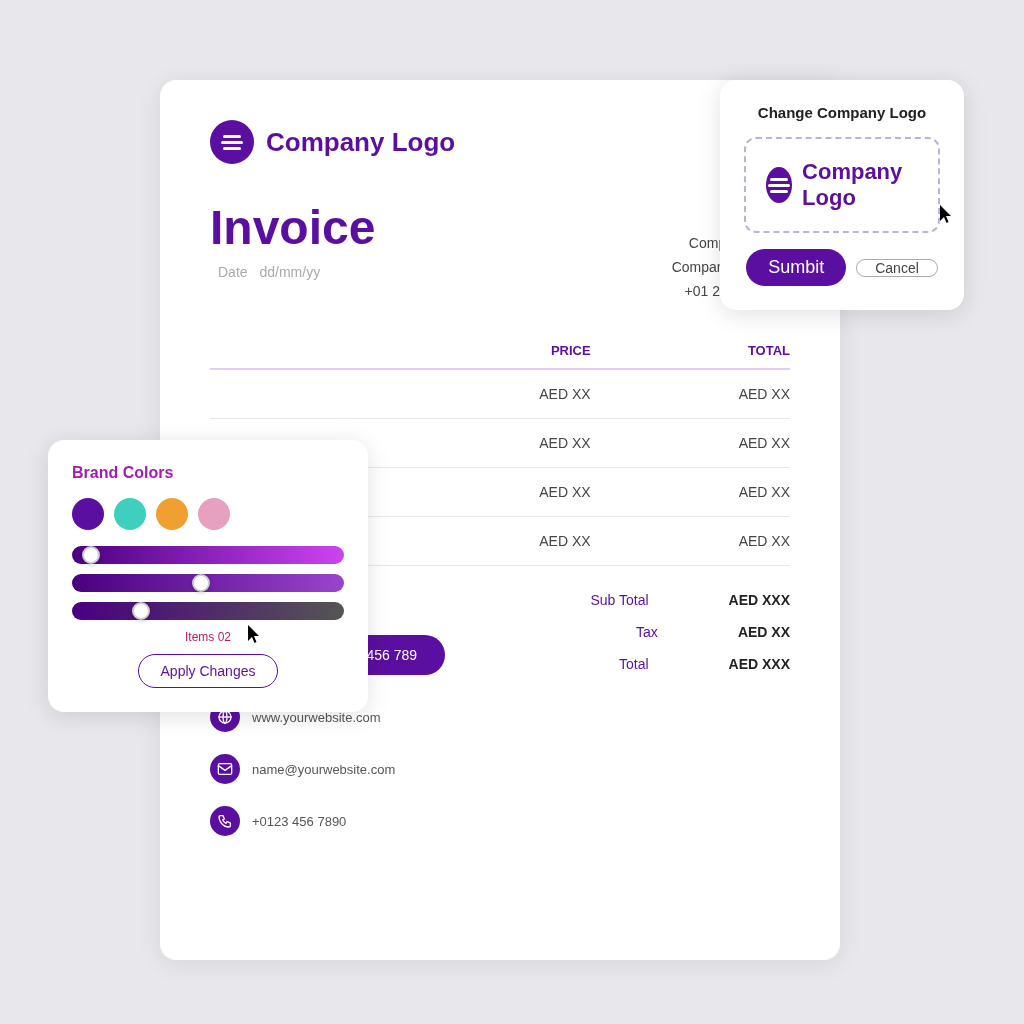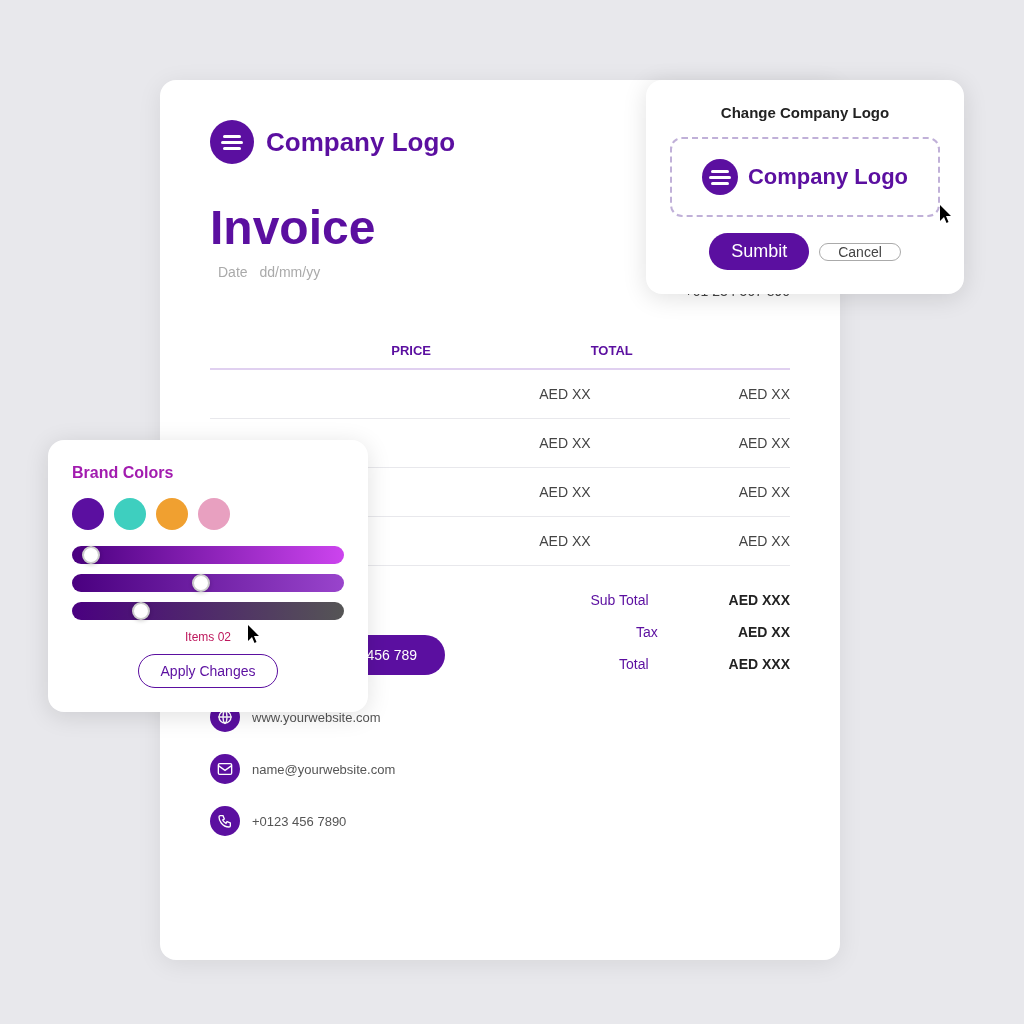--- a/index.html
+++ b/index.html
@@ -97,21 +97,21 @@
     
     .invoice-table {
       width: 100%;
       border-collapse: collapse;
       margin-bottom: 20px;
     }
     .invoice-table th {
       font-size: 13px;
       font-weight: 700;
       color: #5b0fa0;
-      text-align: left;
+      text-align: right;
       padding: 10px 0;
       border-bottom: 2px solid #e0d0f0;
     }
     .invoice-table th:first-child { text-align: left; }
     .invoice-table td {
       font-size: 14px;
       color: #444;
       padding: 16px 0;
       border-bottom: 1px solid #e8e8ec;
       text-align: right;
@@ -272,21 +272,21 @@
       font-size: 14px;
       cursor: pointer;
       font-weight: 500;
     }
 
     
     .logo-modal {
       position: absolute;
       top: 80px;
       right: 60px;
-      width: 318px;
+      width: 244px;
       background: #fff;
       border-radius: 16px;
       padding: 24px;
       box-shadow: 0 4px 24px rgba(0,0,0,0.12);
       z-index: 20;
     }
     .modal-title {
       font-size: 15px;
       font-weight: 600;
       color: #222;

